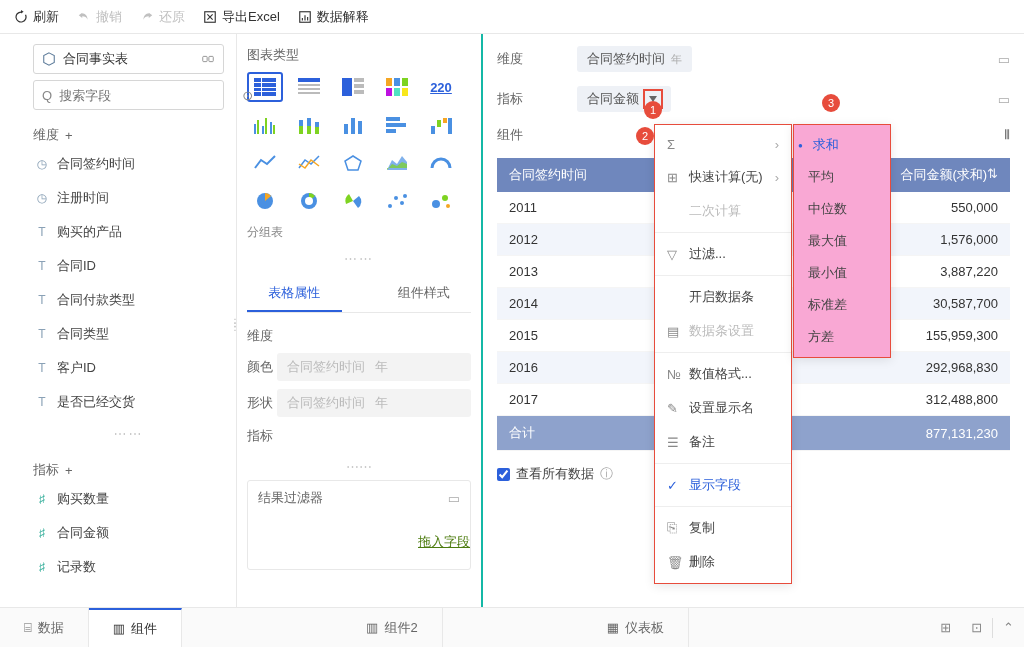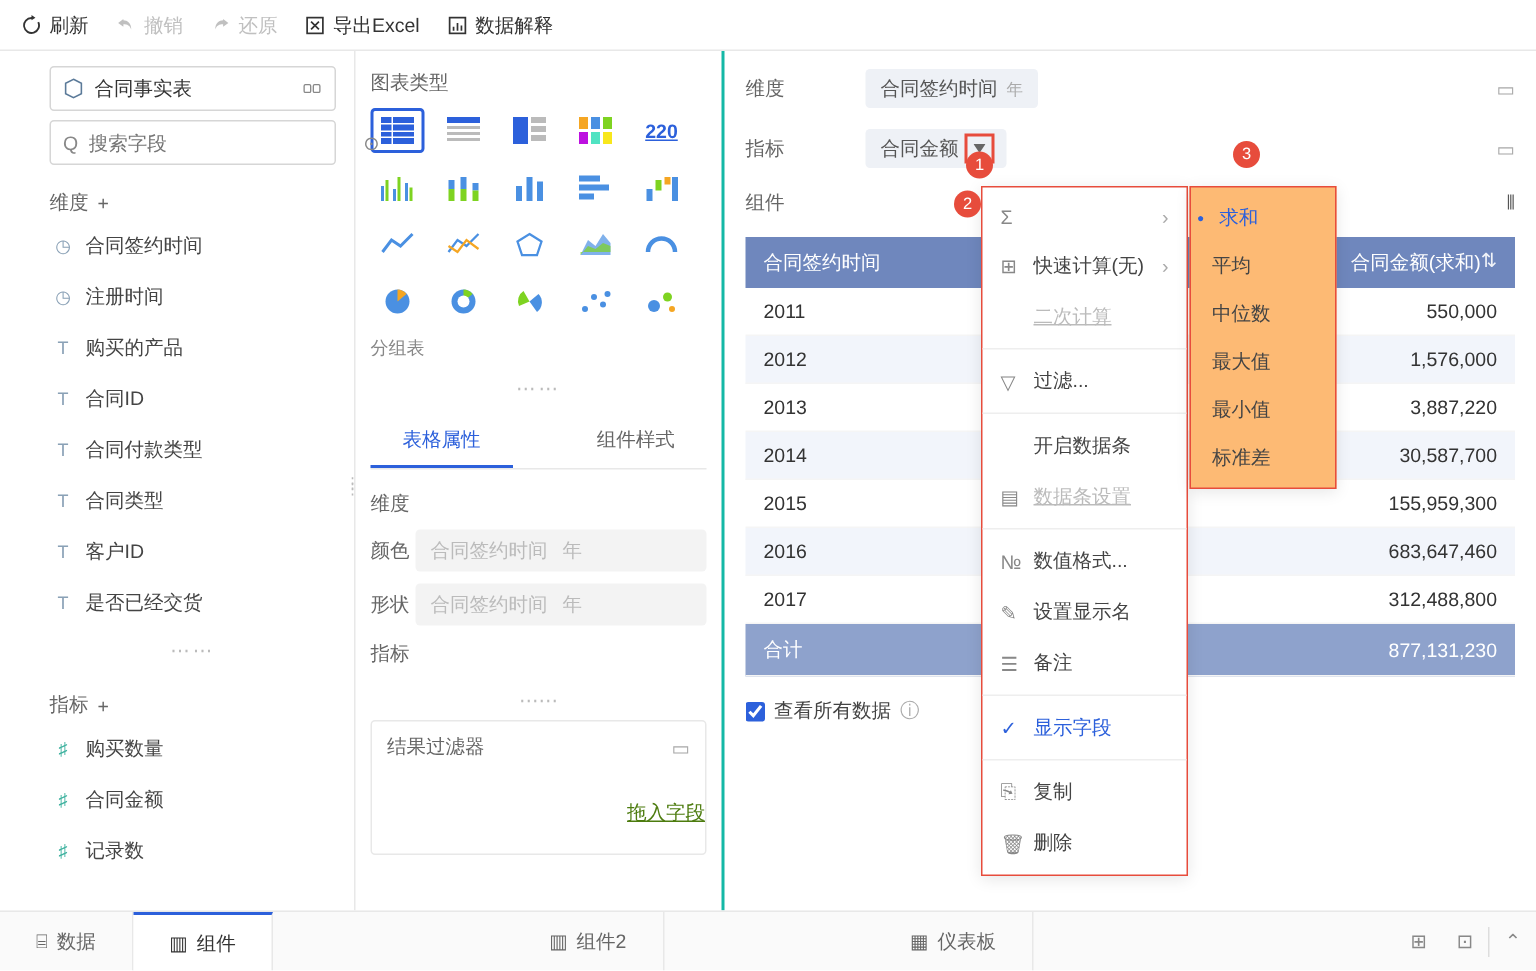--- a/index.html
+++ b/index.html
@@ -71,25 +71,25 @@
 .viewall input { accent-color:#2c60db;}
 
 
 .badge { position:absolute; width:18px; height:18px; border-radius:50%; background:#e74c3c; color:#fff; font-size:11px; display:flex; align-items:center; justify-content:center; z-index:20;}
 
 
 .menu1 { position:absolute; left:654px; top:124px; width:138px; background:#fff; border:1px solid #e74c3c; box-shadow:0 2px 10px rgba(0,0,0,.1); z-index:15; padding:4px 0;}
 .menu1 .mi { display:flex; align-items:center; gap:8px; padding:8px 12px; color:#444; cursor:pointer;}
 .menu1 .mi .mico { width:14px; color:#888;}
 .menu1 .mi .arr { margin-left:auto; color:#aaa;}
-.menu1 .mi.dis { color:#bbb;text-decoration:underline;}
+.menu1 .mi.dis { color:#bbb;}
 .menu1 .mi.blue { color:#2c60db;}
 .menu1 .sep { height:1px; background:#eee; margin:4px 0;}
 
-.menu2 { position:absolute; left:793px; top:124px; width:98px; background:#fdba74; border:1px solid #e74c3c; box-shadow:0 2px 10px rgba(0,0,0,.1); z-index:15; padding:4px 0;}
+.menu2 { position:absolute; left:793px; top:124px; width:98px; background:#f9a8d4; border:1px solid #e74c3c; box-shadow:0 2px 10px rgba(0,0,0,.1); z-index:15; padding:4px 0;}
 .menu2 .mi2 { display:flex; align-items:center; gap:8px; padding:7px 14px; color:#444; cursor:pointer;}
 .menu2 .mi2.sel { color:#2c60db;}
 .menu2 .mi2.sel::before { content:"●"; font-size:8px; margin-left:-10px; margin-right:2px;}
 
 
 .bottom { position:absolute; bottom:0; left:0; right:0; height:40px; border-top:1px solid #e8e8e8; display:flex; align-items:center; background:#fafafa;}
 .btab { padding:0 24px; height:100%; display:flex; align-items:center; gap:6px; color:#666; cursor:pointer; border-right:1px solid #e8e8e8;}
 .btab.active { background:#fff; border-top:2px solid #2c60db; color:#333; font-weight:500;}
 .bspace { flex:1;}
 .bicon { padding:0 10px; color:#888; cursor:pointer;}
@@ -438,21 +438,21 @@
           <tr>
             <td>2014</td>
             <td class="r">30,587,700</td>
           </tr>
           <tr>
             <td>2015</td>
             <td class="r">155,959,300</td>
           </tr>
           <tr>
             <td>2016</td>
-            <td class="r">683,647,460</td>
+            <td class="r">292,968,830</td>
           </tr>
           <tr>
             <td>2017</td>
             <td class="r">312,488,800</td>
           </tr>
           <tr class="total">
             <td>合计</td>
             <td class="r">877,131,230</td>
           </tr>
         </tbody>
@@ -527,20 +527,21 @@
     </div>
 </div>
 
 <div class="menu2">
   <div class="mi2 sel">求和</div>
   <div class="mi2">平均</div>
   <div class="mi2">中位数</div>
   <div class="mi2">最大值</div>
   <div class="mi2">最小值</div>
   <div class="mi2">标准差</div>
+  <div class="mi2">方差</div>
 </div>
 
 <div class="bottom">
   <div class="btab">
       <span>⌸</span>
       <span>数据</span>
     </div>
   <div class="btab active">
       <span>▥</span>
       <span>组件</span>

